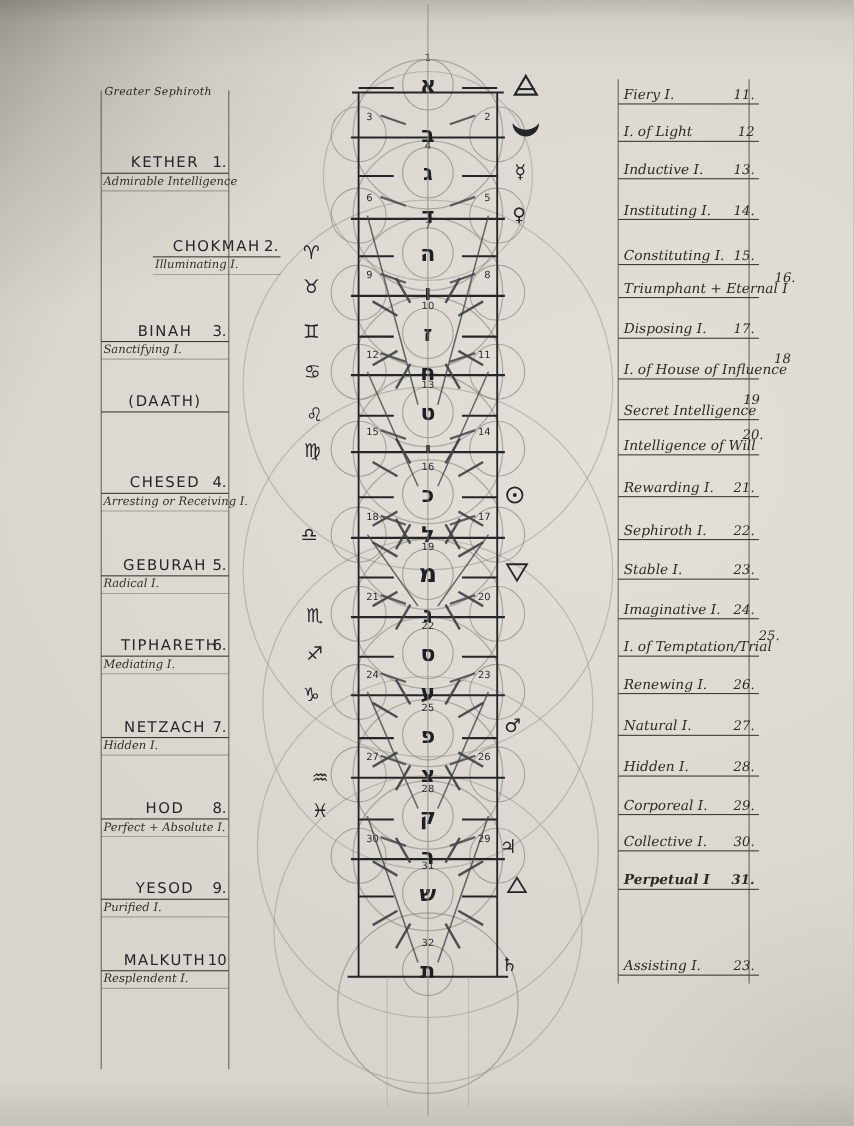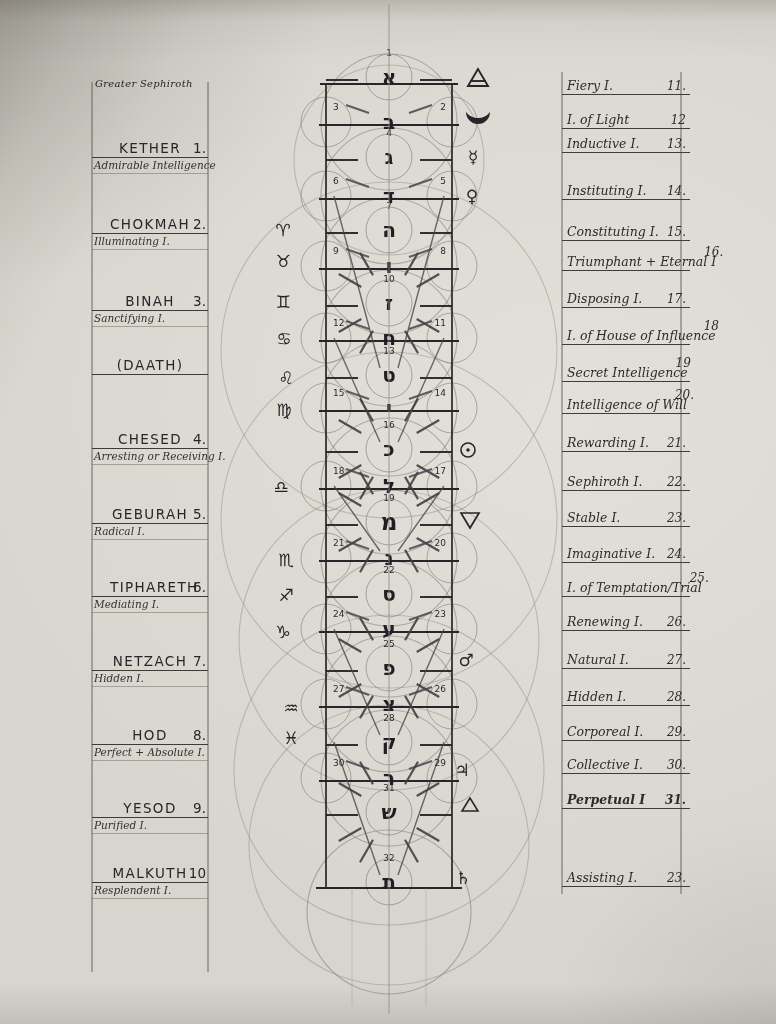--- a/index.html
+++ b/index.html
@@ -303,21 +303,21 @@
         <line x1="562" y1="72" x2="562" y2="894" stroke="#55524c" stroke-width="1" stroke-opacity="0.85"></line>
         <line x1="681" y1="72" x2="681" y2="894" stroke="#55524c" stroke-width="1" stroke-opacity="0.85"></line>
       </g>
     </svg>
   <div class="col-title">Greater Sephiroth</div>
   <div id="left-entries">
       <div class="seph-entry" style="top: 140px;">
         <div class="seph-name-row"><span>KETHER</span><span class="seph-num">1.</span></div>
         <div class="seph-desc">Admirable Intelligence</div>
       </div>
-      <div class="seph-entry" style="top: 216px;">
+      <div class="seph-entry" style="top: 216px; margin-left: 47px;">
         <div class="seph-name-row"><span>CHOKMAH</span><span class="seph-num">2.</span></div>
         <div class="seph-desc">Illuminating I.</div>
       </div>
       <div class="seph-entry" style="top: 293px;">
         <div class="seph-name-row"><span>BINAH</span><span class="seph-num">3.</span></div>
         <div class="seph-desc">Sanctifying I.</div>
       </div>
       <div class="seph-entry" style="top: 357px;">
         <div class="seph-name-row"><span>(DAATH)</span></div>
       </div>
@@ -352,21 +352,21 @@
     </div>
   <div id="right-entries">
       <div class="path-entry" style="top: 78px;">
         <span>Fiery I.</span>
         <span class="path-num">11.</span>
       </div>
       <div class="path-entry" style="top: 112px;">
         <span>I. of Light</span>
         <span class="path-num">12</span>
       </div>
-      <div class="path-entry" style="top: 136px; gap: 20px;">
+      <div class="path-entry" style="top: 146px; gap: 20px;">
         <span>Inductive I.</span>
         <span class="path-num">13.</span>
       </div>
       <div class="path-entry" style="top: 183px;">
         <span>Instituting I.</span>
         <span class="path-num">14.</span>
       </div>
       <div class="path-entry" style="top: 224px;">
         <span>Constituting I.</span>
         <span class="path-num">15.</span>

